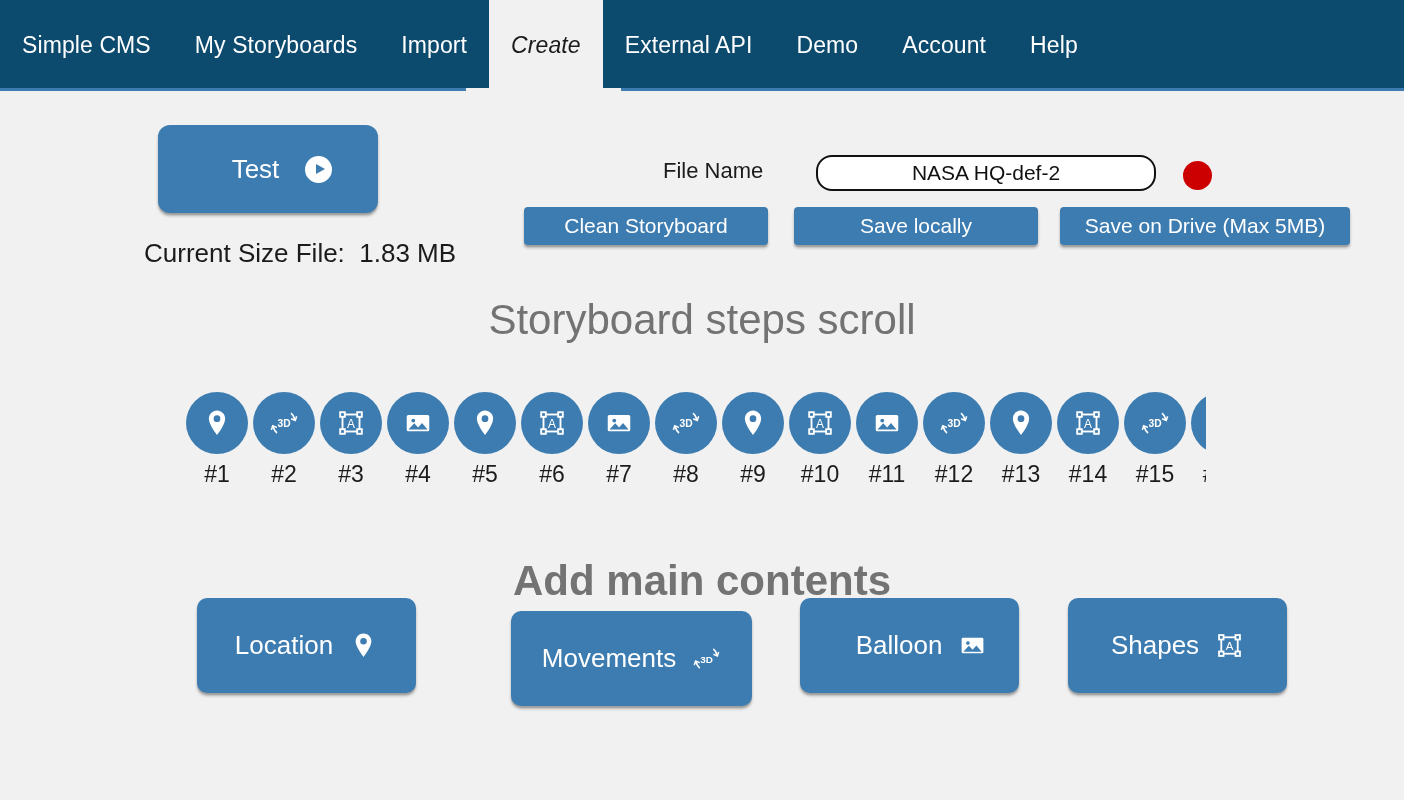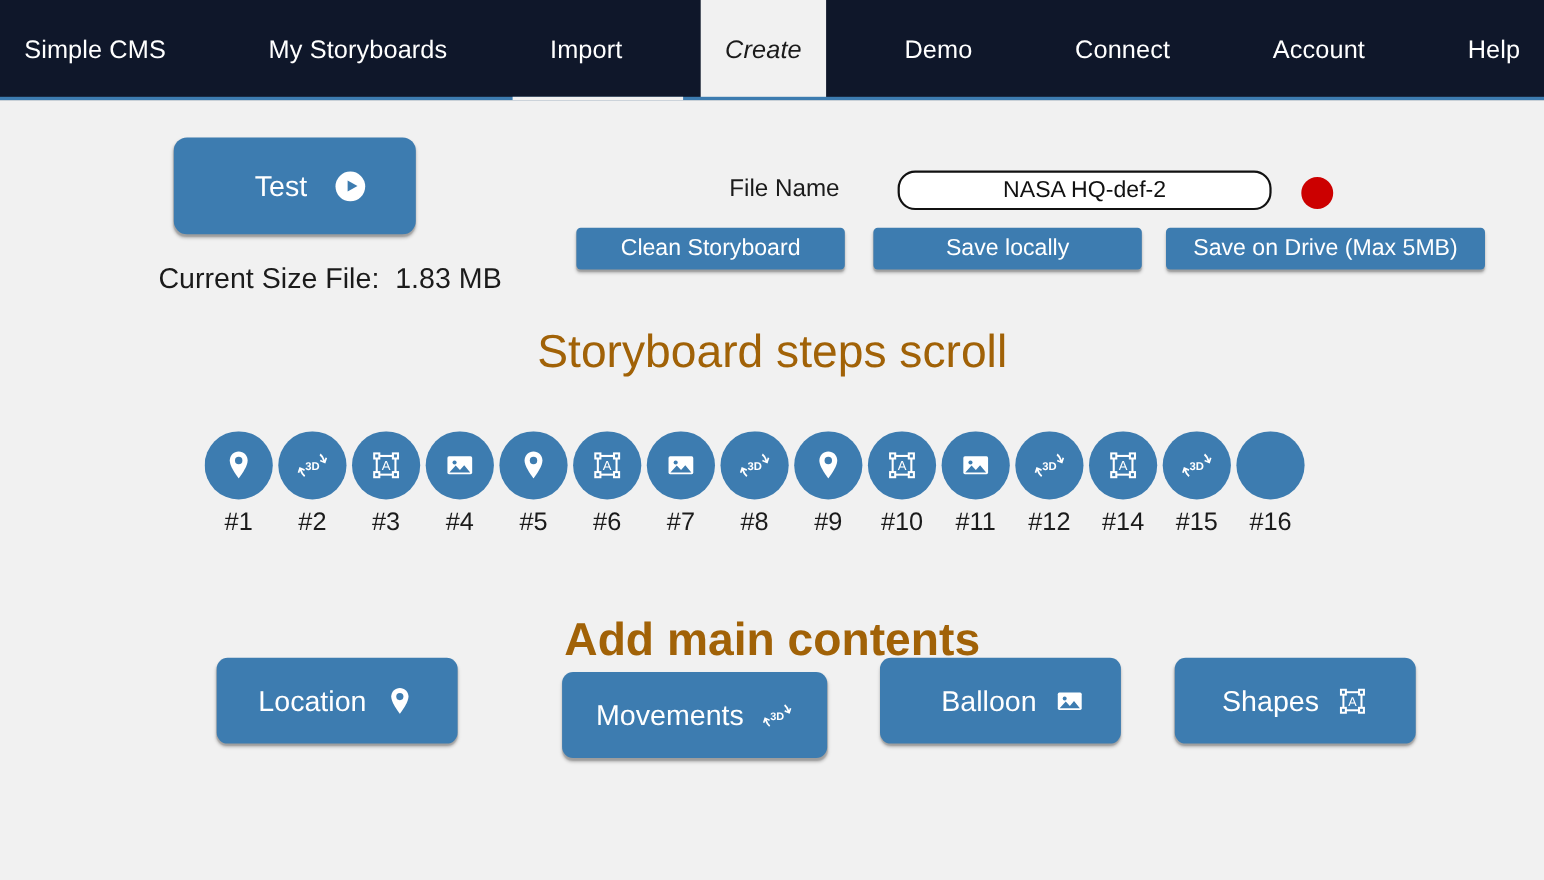--- a/index.html
+++ b/index.html
@@ -16,25 +16,24 @@
     color: #1b1b1b;
     -webkit-font-smoothing: antialiased;
   }
 
   
   .navbar {
     position: absolute;
     top: 0; left: 0;
     width: 1404px;
     height: 91px;
-    background: #0f172a;
+    background: #0c4a6e;
     display: flex;
     align-items: center;
     overflow: hidden;
-    justify-content: space-between;
   }
   .nav-tab {
     height: 91px;
     display: flex;
     align-items: center;
     justify-content: center;
     color: #ffffff;
     font-size: 23px;
     letter-spacing: 0.1px;
     white-space: nowrap;
@@ -153,21 +152,21 @@
   #btn-save-local { left: 794px; width: 244px; }
   #btn-save-drive { left: 1060px; width: 290px; }
 
   
   .section-title {
     position: absolute;
     width: 1404px;
     text-align: center;
     font-size: 42px;
     font-weight: 400;
-    color: #a16207;
+    color: #737373;
   }
   #title-steps { top: 296px; }
   #title-contents { top: 557px; font-weight: bold; }
 
   
   .steps-viewport {
     position: absolute;
     left: 186px; top: 392px;
     width: 1020px; height: 104px;
     overflow: hidden;
@@ -199,42 +198,42 @@
     margin-top: 6px;
     font-size: 23px;
     color: #1b1b1b;
     line-height: 28px;
   }
 
   
   .content-btn {
     position: absolute;
     top: 598px;
-    height: 78px;
+    height: 95px;
     border-radius: 10px;
     font-size: 26px;
     gap: 16px;
   }
   #btn-location  { left: 197px;  width: 219px; }
   #btn-movements { left: 511px;  width: 241px; margin-top: 13px; }
   #btn-balloon   { left: 800px;  width: 219px; padding-left: 24px; }
   #btn-shapes    { left: 1068px; width: 219px; }
 
   .glyph { flex: none; display: inline-flex; align-items: center; }
 </style>
 </head>
 <body>
 
 <div class="navbar">
   <div class="nav-tab">Simple CMS</div>
   <div class="nav-tab">My Storyboards</div>
   <div class="nav-tab">Import</div>
   <div class="nav-tab active">Create</div>
+  <div class="nav-tab">External API</div>
   <div class="nav-tab">Demo</div>
-  <div class="nav-tab">Connect</div>
   <div class="nav-tab">Account</div>
   <div class="nav-tab">Help</div>
 </div>
 <div class="nav-underline">
   <div class="gap" style="left:466px;width:155px;"></div>
 </div>
 
 <button class="btn-blue test-btn">
   <span>Test</span>
   <span class="play-icon"></span>
@@ -390,20 +389,29 @@
       </div>
       <div class="step">
         <div class="step-circle">
           <svg width="30" height="30" viewBox="0 0 24 24">
             <path d="M17.2 4.6a8 8 0 0 1 2.6 4.2l-1.9-.9-.4 1.2 3.9 1.6 1.3-4-1.2-.3-.5 1.7a9.4 9.4 0 0 0-3-4.6z" fill="#fff"></path>
             <path d="M6.8 19.4a8 8 0 0 1-2.6-4.2l1.9.9.4-1.2-3.9-1.6-1.3 4 1.2.3.5-1.7a9.4 9.4 0 0 0 3 4.6z" fill="#fff"></path>
             <text x="12" y="15.4" font-family="Liberation Sans, sans-serif" font-size="8.2" font-weight="bold" fill="#fff" text-anchor="middle">3D</text>
           </svg>
         </div>
         <div class="step-label">#12</div>
+      </div>
+      <div class="step">
+        <div class="step-circle">
+          <svg width="30" height="30" viewBox="0 0 24 24" fill="#fff">
+            <path d="M12 2C8.4 2 5.5 4.9 5.5 8.5c0 4.9 6.5 13 6.5 13s6.5-8.1 6.5-13C18.5 4.9 15.6 2 12 2z"></path>
+            <circle cx="12" cy="8.5" r="2.7" fill="#3d7cb0"></circle>
+          </svg>
+        </div>
+        <div class="step-label">#13</div>
       </div>
       <div class="step">
         <div class="step-circle">
           <svg width="30" height="30" viewBox="0 0 24 24">
             <rect x="5.2" y="5.2" width="13.6" height="13.6" fill="none" stroke="#fff" stroke-width="1.5"></rect>
             <text x="12" y="15.6" font-family="Liberation Sans, sans-serif" font-size="9.5" fill="#fff" text-anchor="middle">A</text>
             <rect x="2.6" y="2.6" width="5.2" height="5.2" fill="#fff"></rect>
             <rect x="16.2" y="2.6" width="5.2" height="5.2" fill="#fff"></rect>
             <rect x="2.6" y="16.2" width="5.2" height="5.2" fill="#fff"></rect>
             <rect x="16.2" y="16.2" width="5.2" height="5.2" fill="#fff"></rect>

